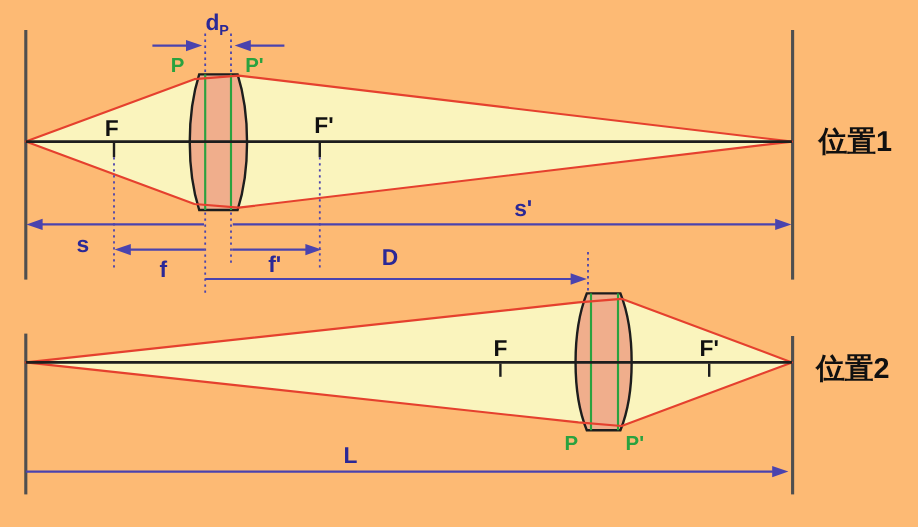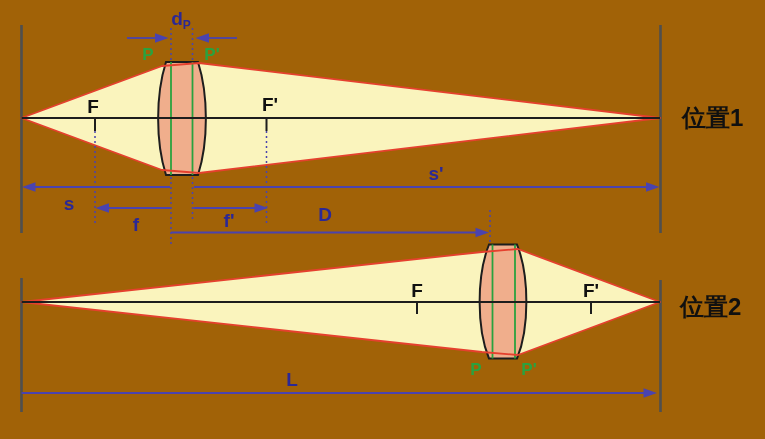--- a/index.html
+++ b/index.html
@@ -1,21 +1,21 @@
 <!DOCTYPE html>
 <html style="--beam_fill: #faf4bd; --lens_fill: #f0ae8c; --ray_red: #e5402e; --principal_green: #2aa23f; --dimension_blue: #4a43ae; --label_navy: #2b2896; --axis_black: #1d1d1d; --screen_gray: #4f4f4f;"><head>
 <meta charset="utf-8">
 <style>
   html,body{margin:0;padding:0;background:#ffffff;}
   :root{
     --beam_fill:#faf4bd; --lens_fill:#f0ae8c; --ray_red:#e5402e;
     --principal_green:#2aa23f; --dimension_blue:#4a43ae; --label_navy:#2b2896;
     --axis_black:#1d1d1d; --screen_gray:#4f4f4f;
   }
-  .stage{position:relative;width:765px;height:439px;background:#a16207;overflow:hidden;}
+  .stage{position:relative;width:765px;height:439px;background:#fdba74;overflow:hidden;}
   svg{display:block;}
   .beam-fill{fill:var(--beam_fill);stroke:none;}
   .beam-edge{fill:none;stroke:var(--ray_red);stroke-width:1.8;stroke-linejoin:round;}
   .lens{fill:var(--lens_fill);stroke:var(--axis_black);stroke-width:2;}
   .pp{stroke:var(--principal_green);stroke-width:1.8;}
   .axis{stroke:var(--axis_black);stroke-width:2.2;}
   .screen{stroke:var(--screen_gray);stroke-width:2.6;}
   .dim{stroke:var(--dimension_blue);stroke-width:1.8;fill:none;}
   .dot{stroke:var(--dimension_blue);stroke-width:1.5;stroke-dasharray:2 3;fill:none;}
   .arrow{fill:var(--dimension_blue);stroke:none;}

